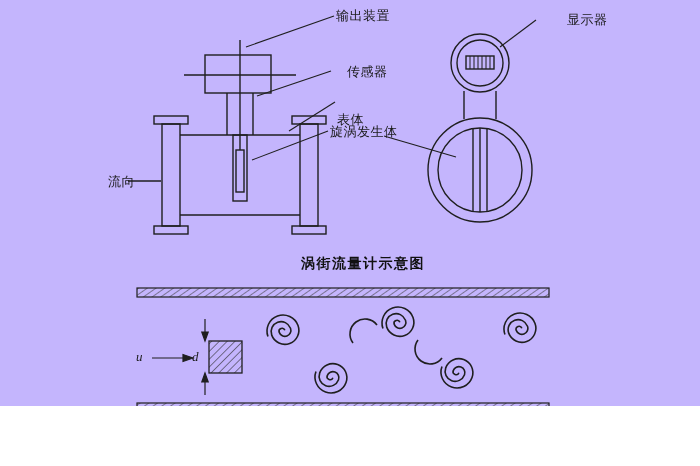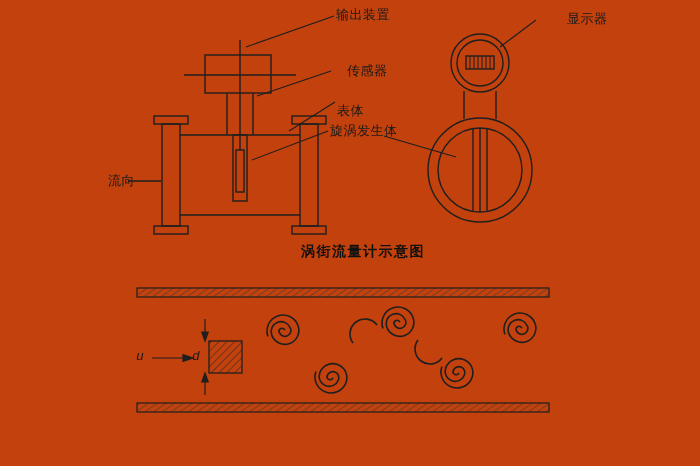--- a/index.html
+++ b/index.html
@@ -1,21 +1,21 @@
 <!DOCTYPE html>
 <html><head>
 <meta charset="utf-8">
 <style>
   html, body { margin: 0; padding: 0; background: #ffffff; }
   .canvas {
     position: relative;
     width: 700px;
-    height: 466px;
-    background: #c2410c;
-    font-family: Liberation Mono, monospace;
+    height: 406px;
+    background: #c4b5fd;
+    font-family: Liberation Serif, serif;
     color: #1f1f1f;
     overflow: hidden;
   }
   .art {
     position: absolute;
     left: 0; top: 0;
     width: 700px; height: 466px;
   }
   .lbl {
     position: absolute;
@@ -30,20 +30,21 @@
     font-size: 13px;
   }
   .caption {
     position: absolute;
     transform: translateX(-50%);
     font-size: 14px;
     font-weight: bold;
     letter-spacing: 1.5px;
     white-space: nowrap;
     color: #111111;
+    margin-top: 12px;
   }
 </style>
 </head>
 <body>
 
 <div class="canvas">
 
   <svg class="art" viewBox="0 0 700 466" xmlns="http://www.w3.org/2000/svg" xmlns:xlink="http://www.w3.org/1999/xlink">
     <defs>
       <pattern id="wallHatch" width="5" height="12" patternUnits="userSpaceOnUse" patternTransform="rotate(55)">
@@ -130,21 +131,21 @@
         <use href="#arcWave" xlink:href="#arcWave" transform="translate(431 349) scale(1 -1)"></use>
         <use href="#spiral" xlink:href="#spiral" transform="translate(457 372) scale(1 -1) rotate(-20)"></use>
         <use href="#spiral" xlink:href="#spiral" transform="translate(520 329) rotate(-20)"></use>
       </g>
     </g>
   </svg>
 
   <div class="lbl" style="left:336px; top:8px">输出装置</div>
   <div class="lbl" style="left:567px; top:12px">显示器</div>
   <div class="lbl" style="left:347px; top:64px">传感器</div>
-  <div class="lbl" style="left:337px; top:104px">表体</div>
+  <div class="lbl" style="left:337px; top:112px">表体</div>
   <div class="lbl" style="left:330px; top:124px">旋涡发生体</div>
   <div class="lbl" style="left:108px;  top:174px">流向</div>
   <div class="caption" style="left:363px; top:243px">涡街流量计示意图</div>
 
   <div class="lbl italic" style="left:136px; top:349px">u</div>
   <div class="lbl italic" style="left:192px; top:349px">d</div>
 
 </div>
 
 </body></html>

